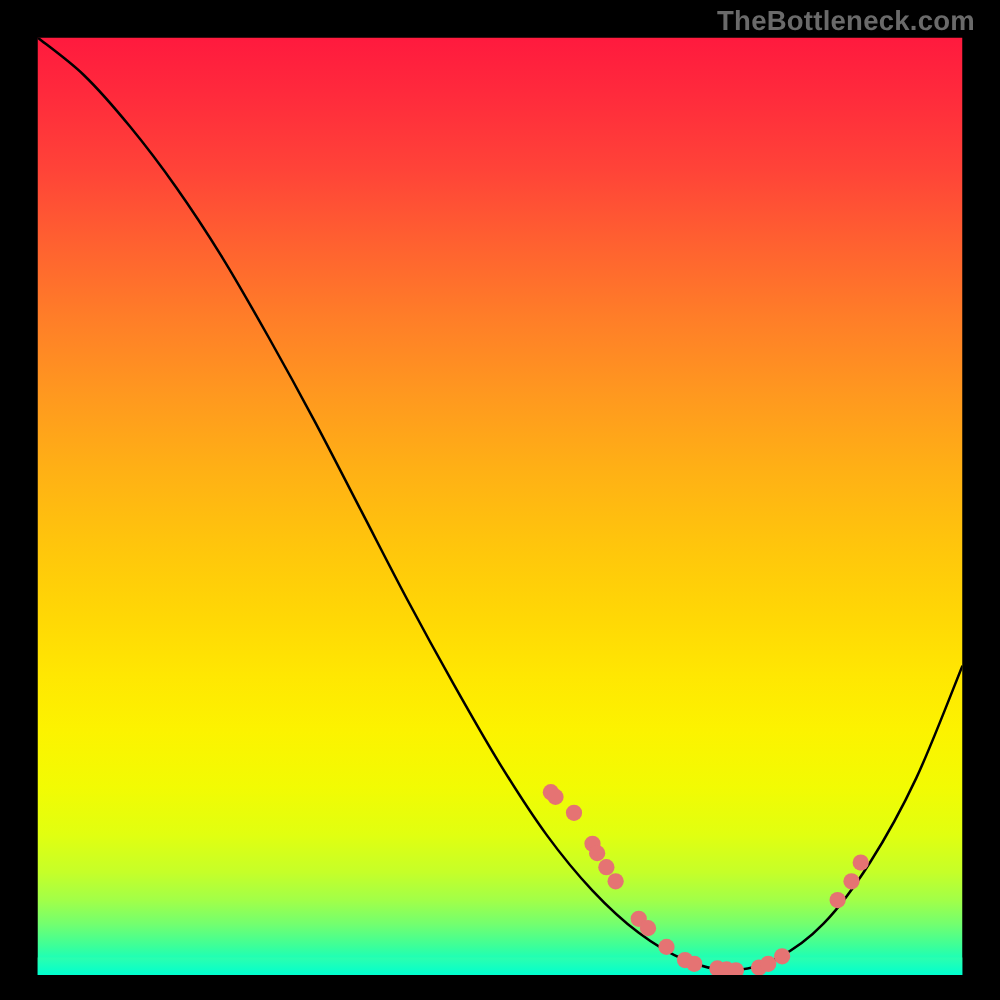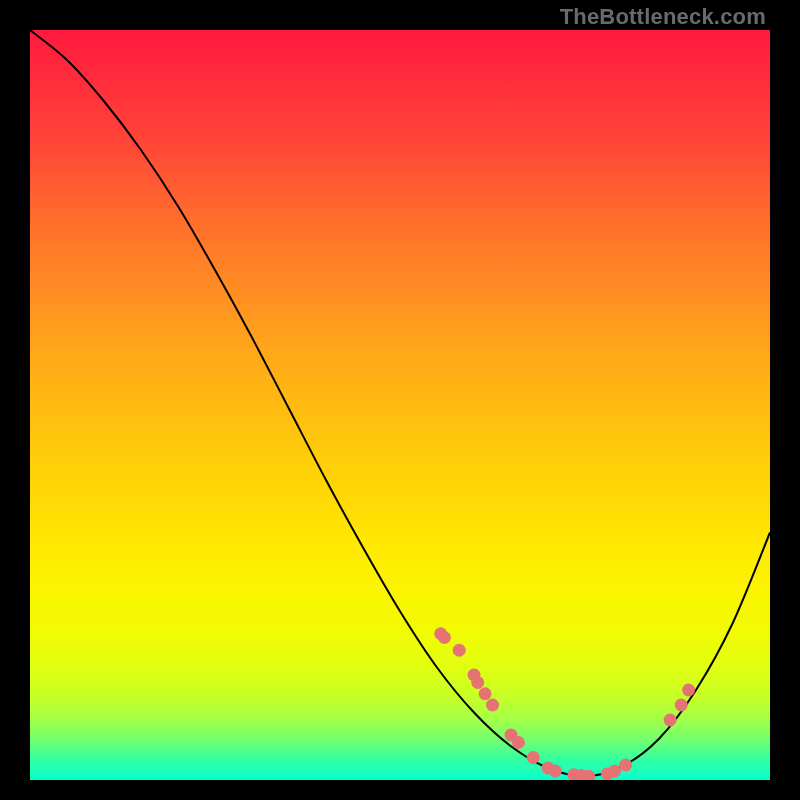--- a/index.html
+++ b/index.html
@@ -43,21 +43,21 @@
     background: linear-gradient(to bottom, #2cffae 0%, #00ffcf 100%);
   }
   svg.curve {
     position: absolute;
     left: 0; top: 0; width: 100%; height: 100%;
     overflow: visible;
   }
   .watermark {
     position: absolute;
     top: 4px;
-    right: 34px;
+    right: 20px;
     font-family: Arial, Helvetica, sans-serif;
     font-size: 22px;
     font-weight: 600;
     color: #6a6a6a;
     letter-spacing: 0.2px;
   }
 </style>
 </head>
 <body>
 

